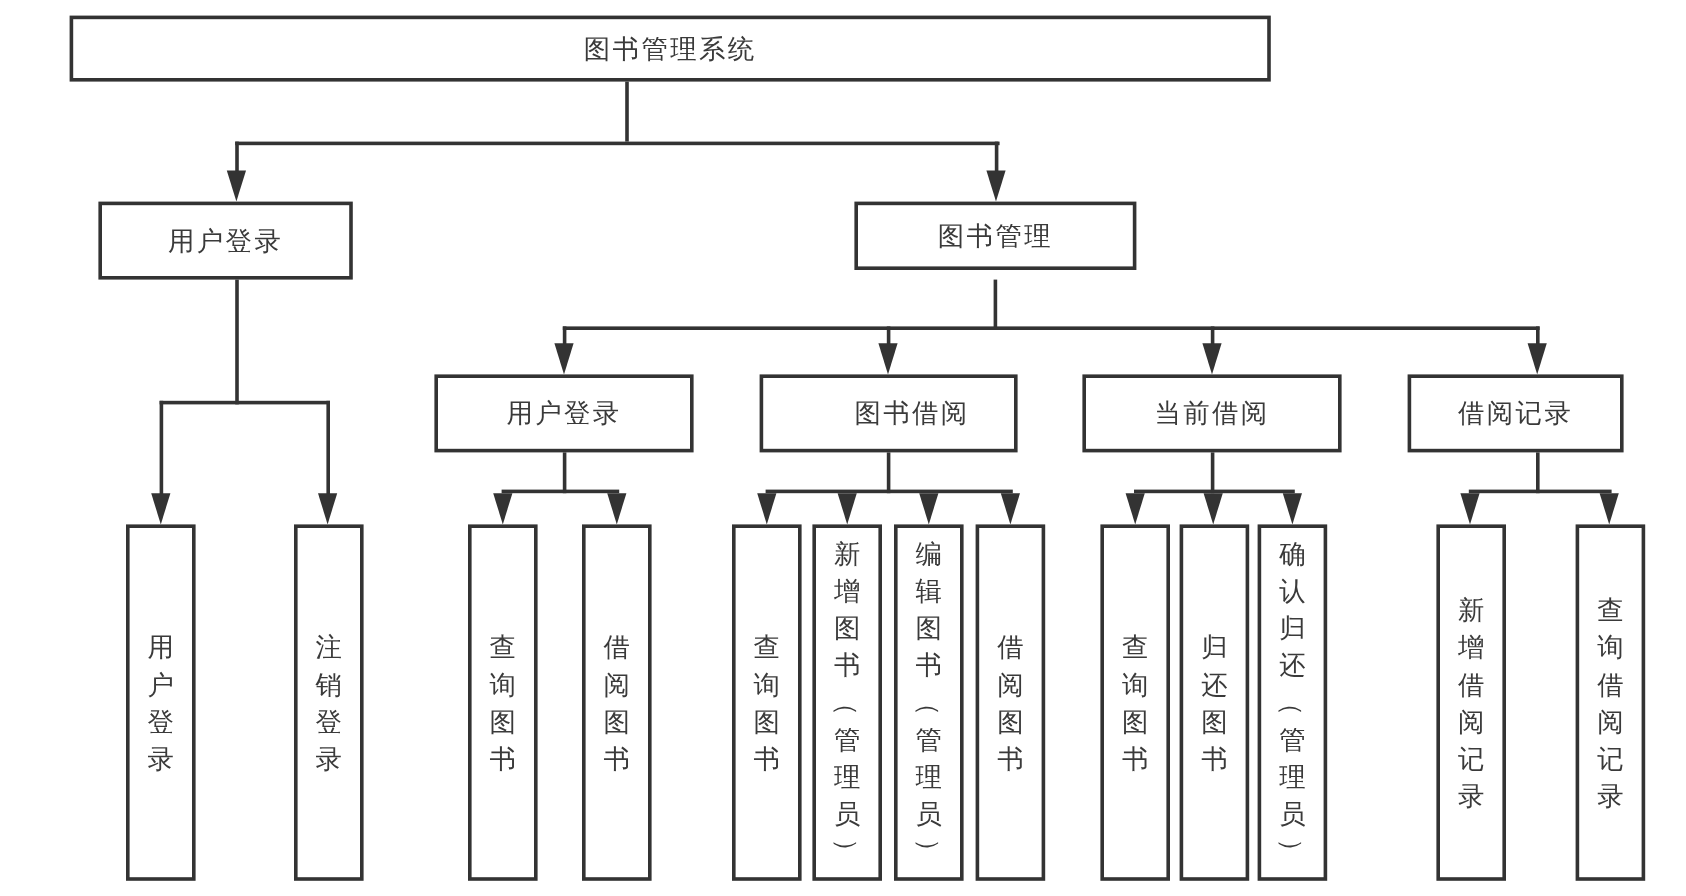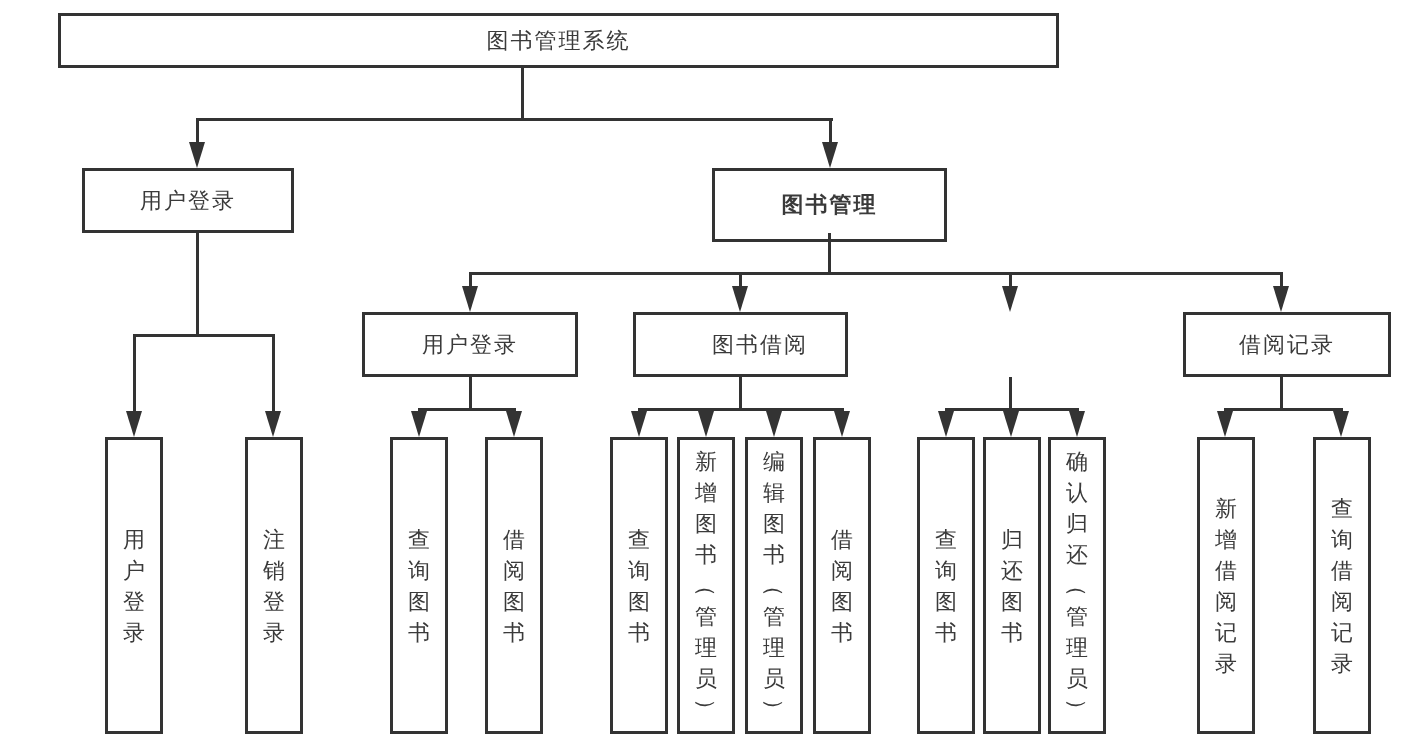--- a/index.html
+++ b/index.html
@@ -31,21 +31,21 @@
   <div class="box hlabel" style="left:22px;top:13px;width:1001px;height:55px;margin-left:36px;">图书管理系统</div>
 
   <div class="vline" style="left:521px;top:68px;width:3px;height:50px;"></div>
   <div class="hline" style="left:196px;top:118px;width:637px;height:3px;"></div>
   <div class="vline" style="left:196px;top:118px;width:3px;height:26px;"></div>
   <div class="arrow" style="left:189px;top:142px;"></div>
   <div class="vline" style="left:829px;top:118px;width:3px;height:26px;"></div>
   <div class="arrow" style="left:822px;top:142px;"></div>
 
   <div class="box hlabel" style="left:82px;top:168px;width:212px;height:65px;">用户登录</div>
-  <div class="box hlabel" style="left:712px;top:168px;width:235px;height:74px;font-weight:bold;">图书管理</div>
+  <div class="box hlabel" style="left:712px;top:168px;width:235px;height:57px;">图书管理</div>
 
   <div class="vline" style="left:196px;top:233px;width:3px;height:104px;"></div>
   <div class="hline" style="left:133px;top:334px;width:142px;height:3px;"></div>
   <div class="vline" style="left:133px;top:334px;width:3px;height:79px;"></div>
   <div class="arrow" style="left:126px;top:411px;"></div>
   <div class="vline" style="left:272px;top:334px;width:3px;height:79px;"></div>
   <div class="arrow" style="left:265px;top:411px;"></div>
 
   <div class="vline" style="left:828px;top:233px;width:3px;height:42px;"></div>
   <div class="hline" style="left:469px;top:272px;width:814px;height:3px;"></div>
@@ -53,21 +53,22 @@
   <div class="arrow" style="left:462px;top:286px;"></div>
   <div class="vline" style="left:739px;top:272px;width:3px;height:16px;"></div>
   <div class="arrow" style="left:732px;top:286px;"></div>
   <div class="vline" style="left:1009px;top:272px;width:3px;height:16px;"></div>
   <div class="arrow" style="left:1002px;top:286px;"></div>
   <div class="vline" style="left:1280px;top:272px;width:3px;height:16px;"></div>
   <div class="arrow" style="left:1273px;top:286px;"></div>
 
   <div class="box hlabel" style="left:362px;top:312px;width:216px;height:65px;">用户登录</div>
   <div class="box hlabel" style="left:633px;top:312px;width:215px;height:65px;padding-left:39px;">图书借阅</div>
-  <div class="box hlabel" style="left:1173px;top:312px;width:208px;height:65px;margin-left:10px;">借阅记录</div>
+  <div class="box hlabel" style="left:902px;top:312px;width:216px;height:65px;">当前借阅</div>
+  <div class="box hlabel" style="left:1173px;top:312px;width:180px;height:65px;">借阅记录</div>
 
   <div class="vline" style="left:469px;top:377px;width:3px;height:34px;"></div>
   <div class="hline" style="left:418px;top:408px;width:98px;height:3px;"></div>
   <div class="arrow" style="left:411px;top:411px;"></div>
   <div class="arrow" style="left:506px;top:411px;"></div>
 
   <div class="vline" style="left:739px;top:377px;width:3px;height:34px;"></div>
   <div class="hline" style="left:638px;top:408px;width:206px;height:3px;"></div>
   <div class="arrow" style="left:631px;top:411px;"></div>
   <div class="arrow" style="left:698px;top:411px;"></div>

